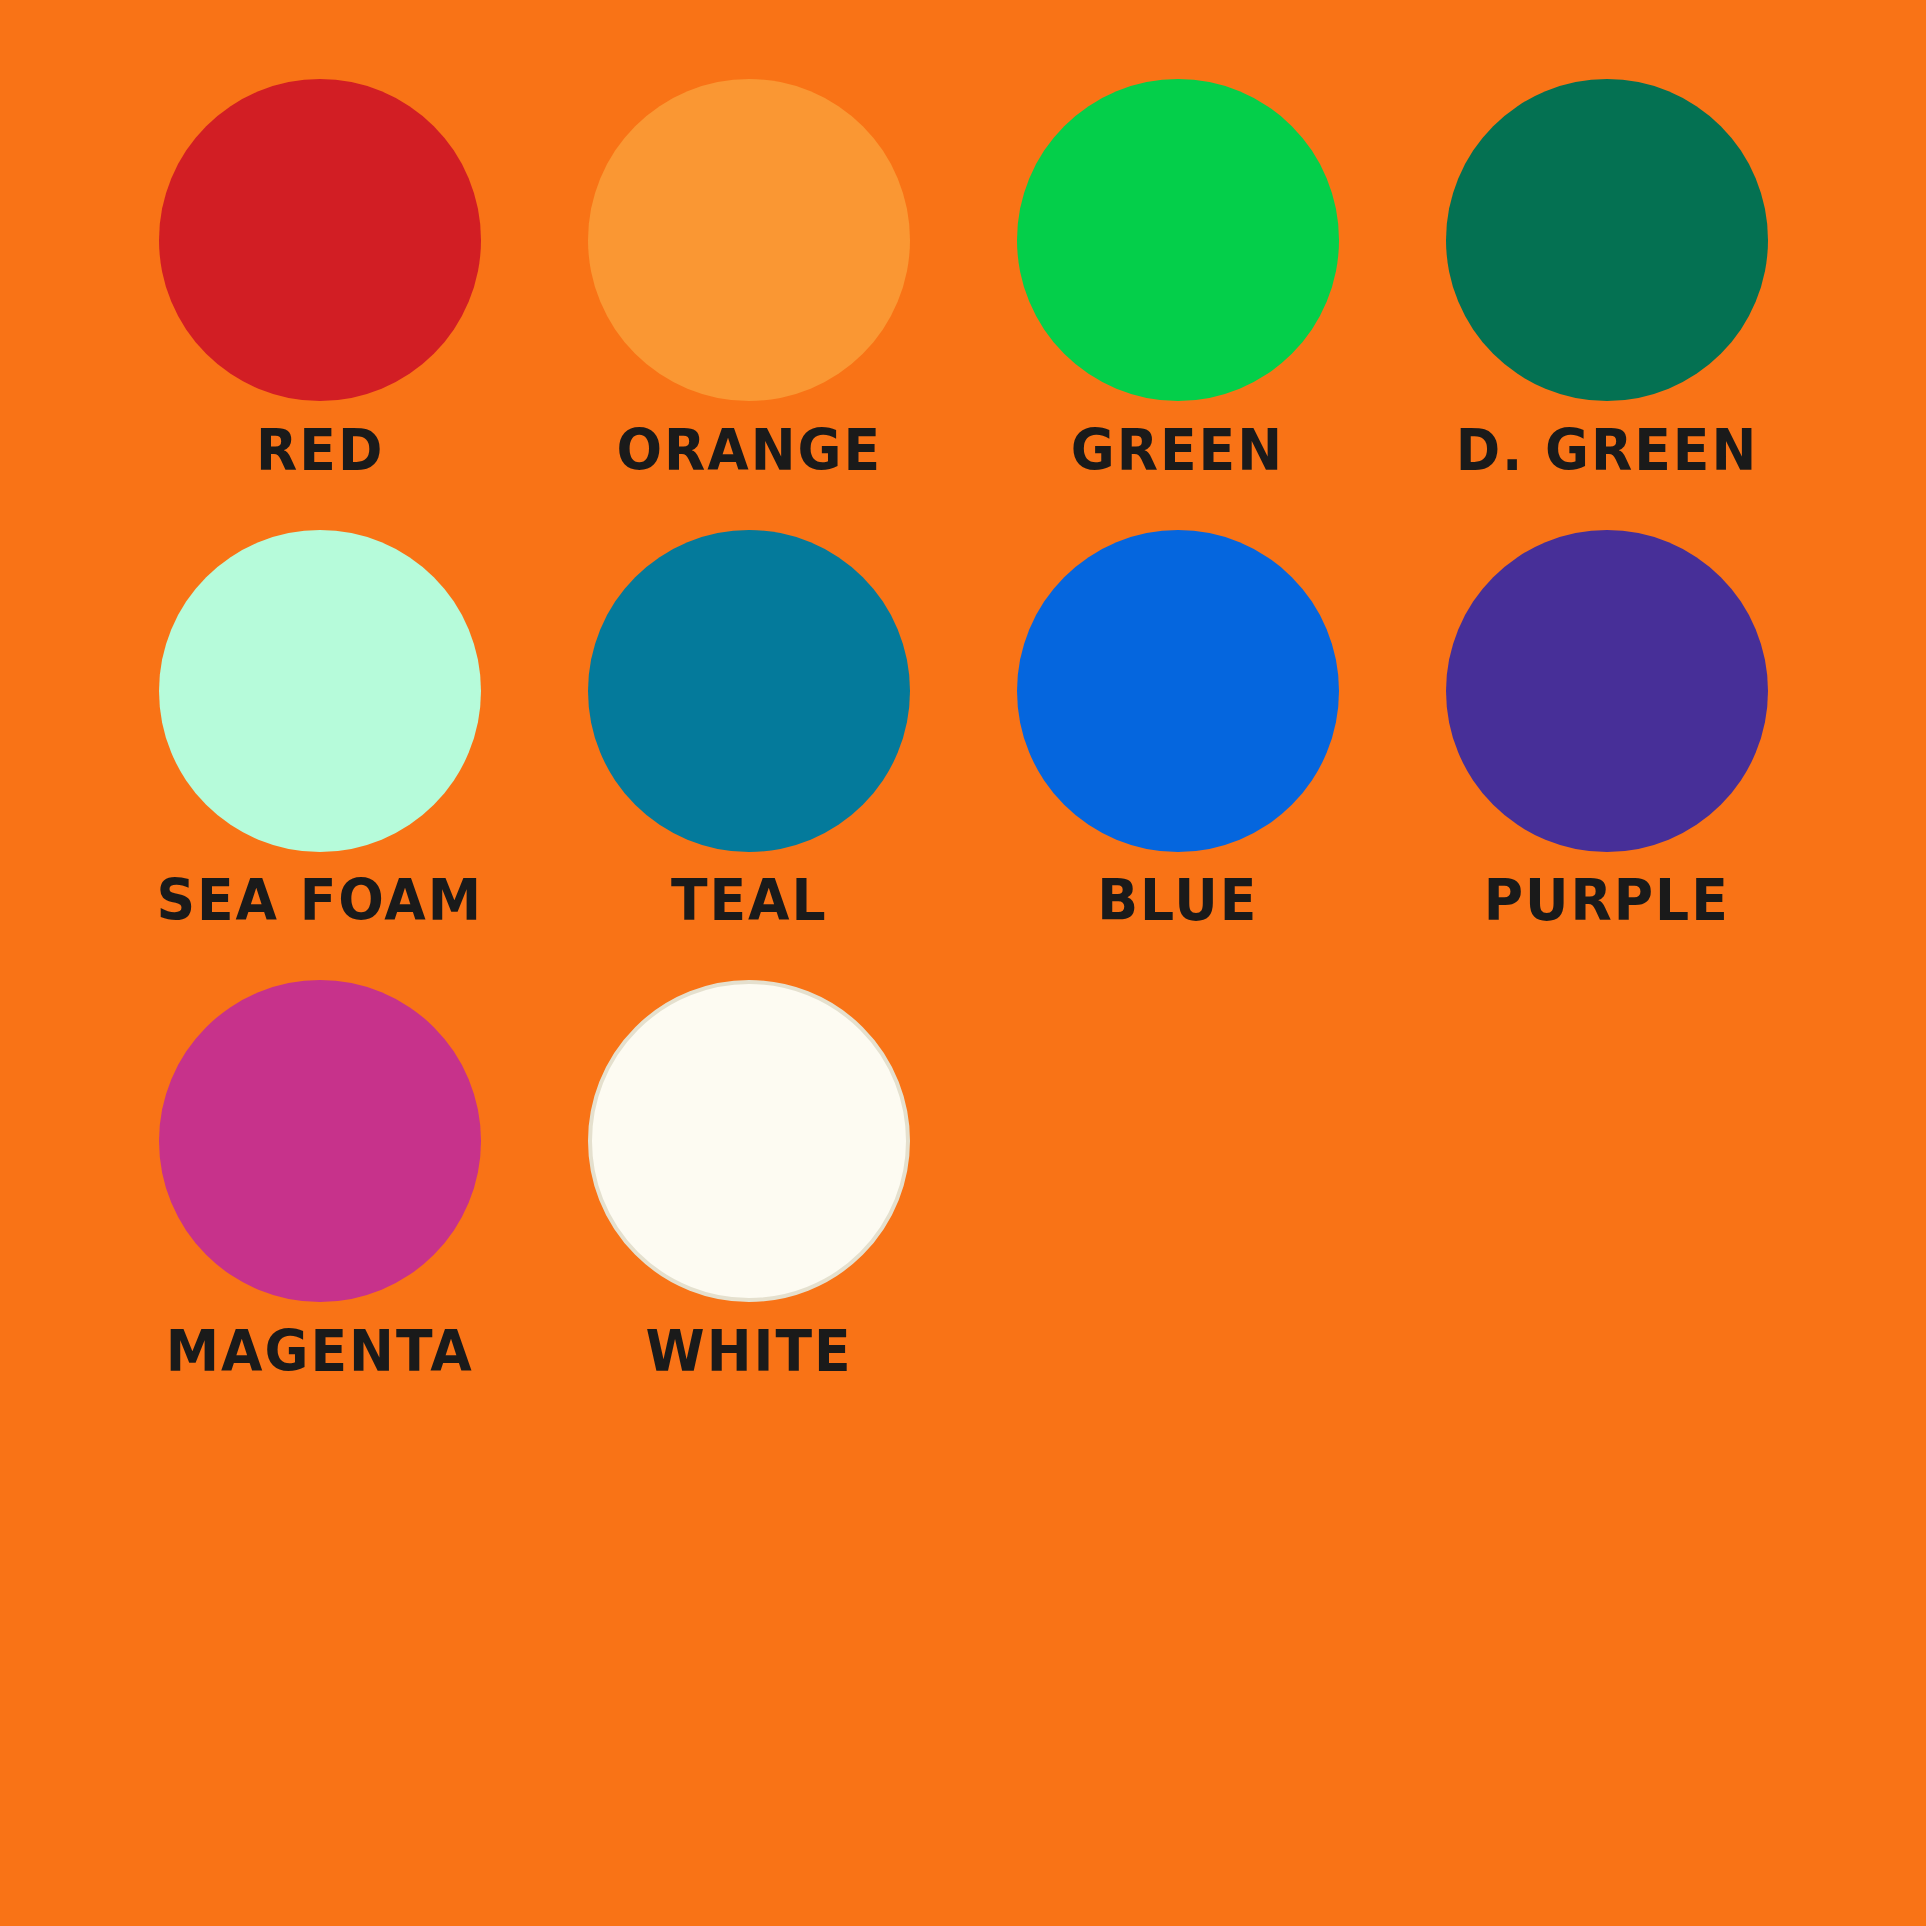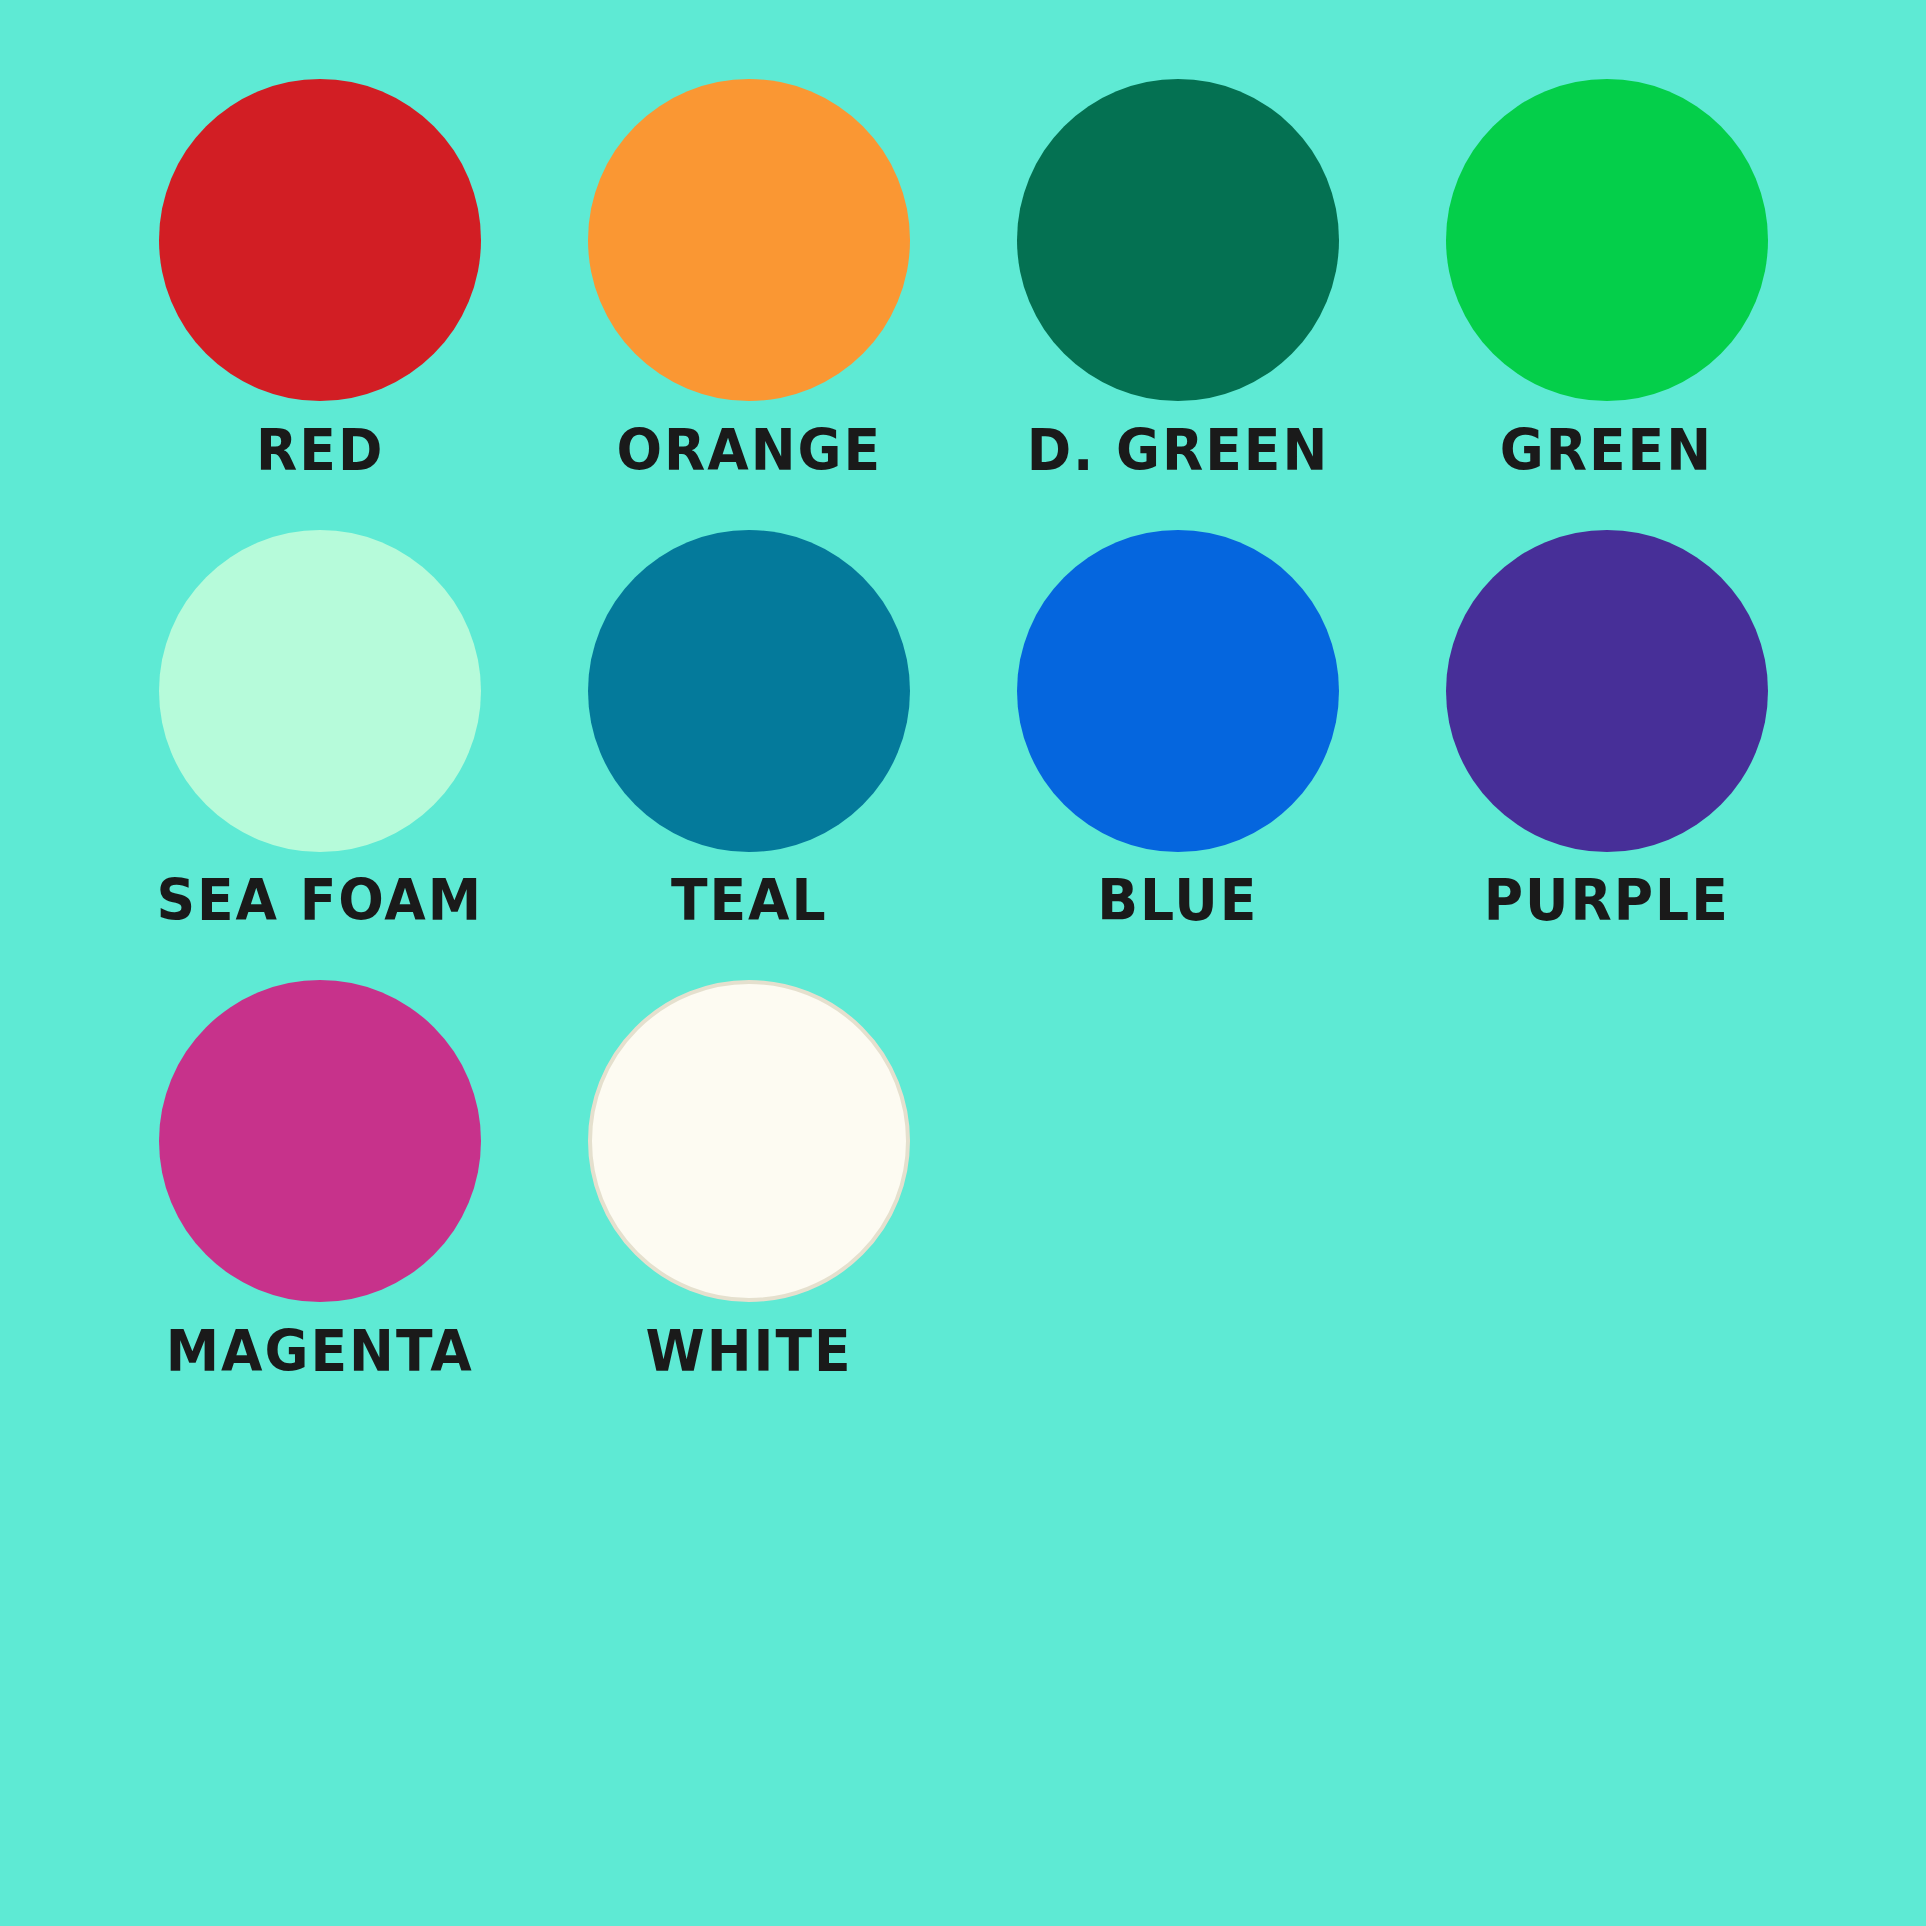--- a/index.html
+++ b/index.html
@@ -60,43 +60,43 @@
     color: #1A1A1A;
     text-transform: uppercase;
     white-space: nowrap;
     text-align: center;
     transform: scaleX(0.94);
   }
 </style>
 </head>
 <body style="background-color: rgb(255, 255, 255);">
 
-<div id="palette-page" style="background-color: #5eead4;">
+<div id="palette-page" style="background-color: #f97316;">
   <div class="swatch-grid">
 
     <div class="swatch-cell">
       <div class="swatch-dot" style="background-color: rgb(210, 30, 36);"></div>
       <div class="swatch-label" style="color: rgb(26, 26, 26);">RED</div>
     </div>
 
     <div class="swatch-cell">
       <div class="swatch-dot" style="background-color: rgb(250, 151, 51);"></div>
       <div class="swatch-label" style="color: rgb(26, 26, 26);">ORANGE</div>
     </div>
 
 
 
     <div class="swatch-cell">
-      <div class="swatch-dot" style="background-color: rgb(4, 113, 82);"></div>
-      <div class="swatch-label" style="color: rgb(26, 26, 26);">D. GREEN</div>
+      <div class="swatch-dot" style="background-color: rgb(4, 207, 74);"></div>
+      <div class="swatch-label" style="color: rgb(26, 26, 26);">GREEN</div>
     </div>
 
     <div class="swatch-cell">
-      <div class="swatch-dot" style="background-color: rgb(4, 207, 74);"></div>
-      <div class="swatch-label" style="color: rgb(26, 26, 26);">GREEN</div>
+      <div class="swatch-dot" style="background-color: rgb(4, 113, 82);"></div>
+      <div class="swatch-label" style="color: rgb(26, 26, 26);">D. GREEN</div>
     </div>
 
     <div class="swatch-cell">
       <div class="swatch-dot" style="background-color: rgb(182, 251, 218);"></div>
       <div class="swatch-label" style="color: rgb(26, 26, 26);">SEA FOAM</div>
     </div>
 
 
     <div class="swatch-cell">
       <div class="swatch-dot" style="background-color: rgb(4, 122, 155);"></div>

